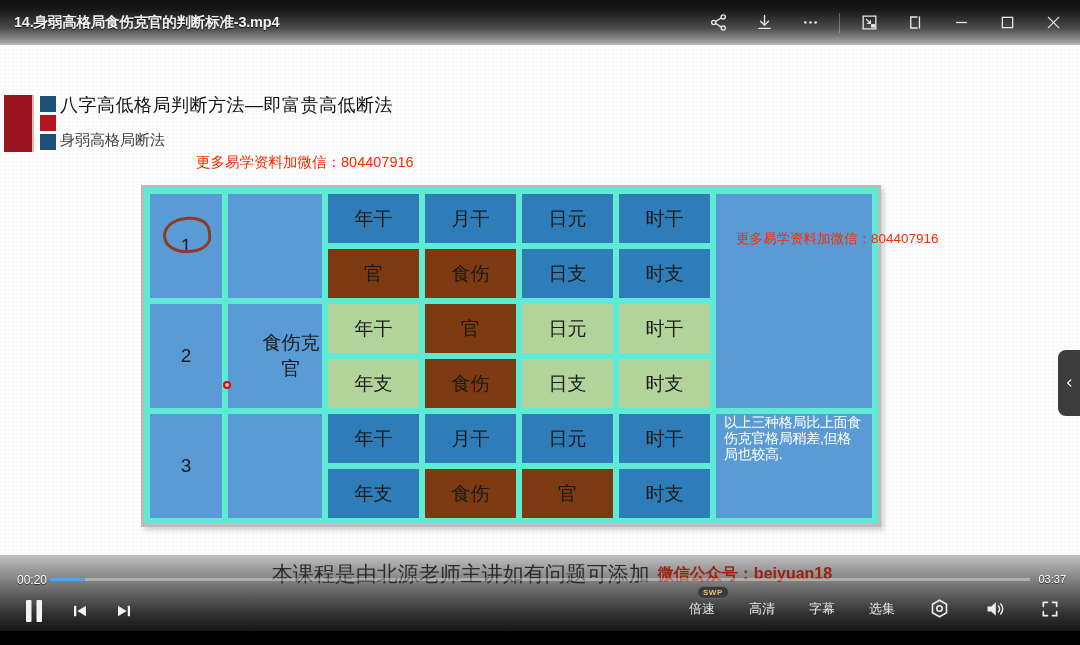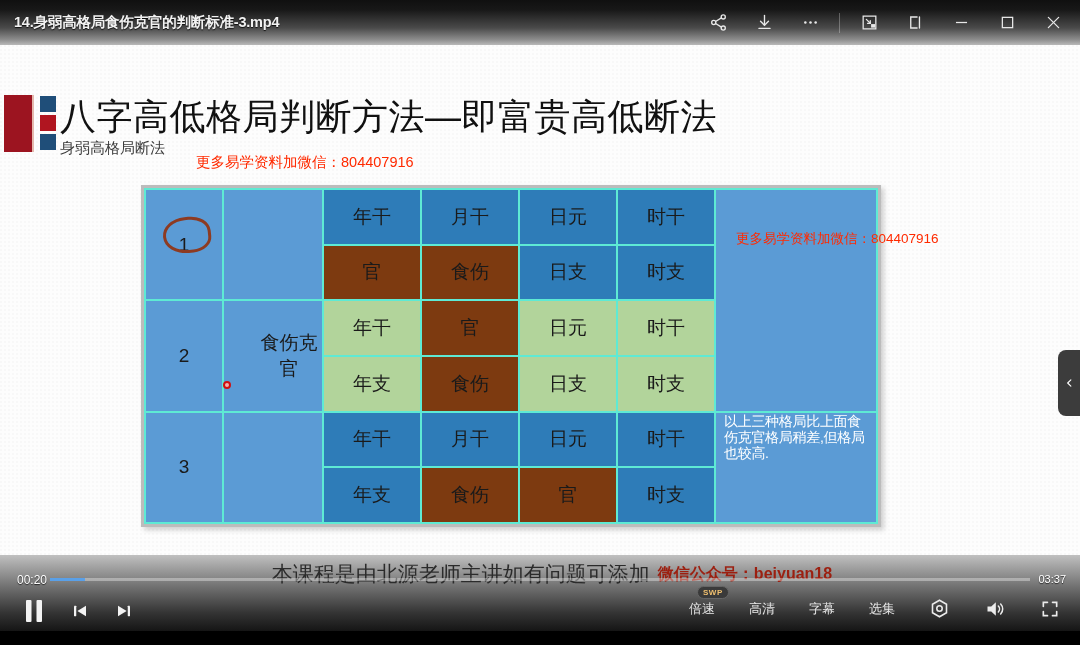--- a/index.html
+++ b/index.html
@@ -43,41 +43,41 @@
   
   .hdr-deco { position: absolute; left: 4px; top: 50px; width: 52px; height: 57px; }
   .deco-red { position: absolute; left: 0; top: 0; width: 30px; height: 57px; background: #9c1420; border-right: 2px solid #e4b9ae; }
   .deco-sq { position: absolute; left: 36px; width: 16px; height: 16px; }
   .sq1 { top: 1px;  background: #1f4e79; }
   .sq2 { top: 20px; background: #b01520; }
   .sq3 { top: 39px; background: #1f4e79; }
 
   .slide-title {
     position: absolute; left: 60px; top: 48px;
-    font-size: 36px; color: #111; letter-spacing: 0.5px; white-space: nowrap;
+    font-size: 18px; color: #111; letter-spacing: 0.5px; white-space: nowrap;
   }
   .slide-subtitle {
     position: absolute; left: 60px; top: 86px;
-    font-size: 15px; color: #3b3b3b; white-space: nowrap; margin-top: 8px;
+    font-size: 15px; color: #3b3b3b; white-space: nowrap;
   }
   .watermark-top {
     position: absolute; left: 196px; top: 108px;
     font-size: 14.5px; color: #ff2a00; white-space: nowrap;
   }
 
   
   .tbl-wrap {
     position: absolute; left: 141px; top: 140px; width: 740px; height: 342px;
     border: 3px solid #bcbcbc;
     box-shadow: 3px 3px 5px rgba(0,0,0,.18);
     background: #5b9bd5;
   }
   .tbl { width: 100%; height: 100%; border-collapse: collapse; table-layout: fixed; }
   .tbl td {
-    border: 2px solid #5eead4;
+    border: 6px solid #5eead4;
     text-align: center; vertical-align: middle;
     font-size: 19px; color: #1a1a1a;
     font-family: "Liberation Sans", "DejaVu Sans", sans-serif;
   }
   .c-lblue { background: #5b9bd5; color: #ffffff; }
   .c-blue  { background: #2e7cb8; color: #17202a; }
   .c-brown { background: #7d3a10; color: #ffffff; }
   .c-green { background: #b2d49b; color: #1a1a1a; }
   .c-note  { background: #5b9bd5; color: #ffffff; }
 

